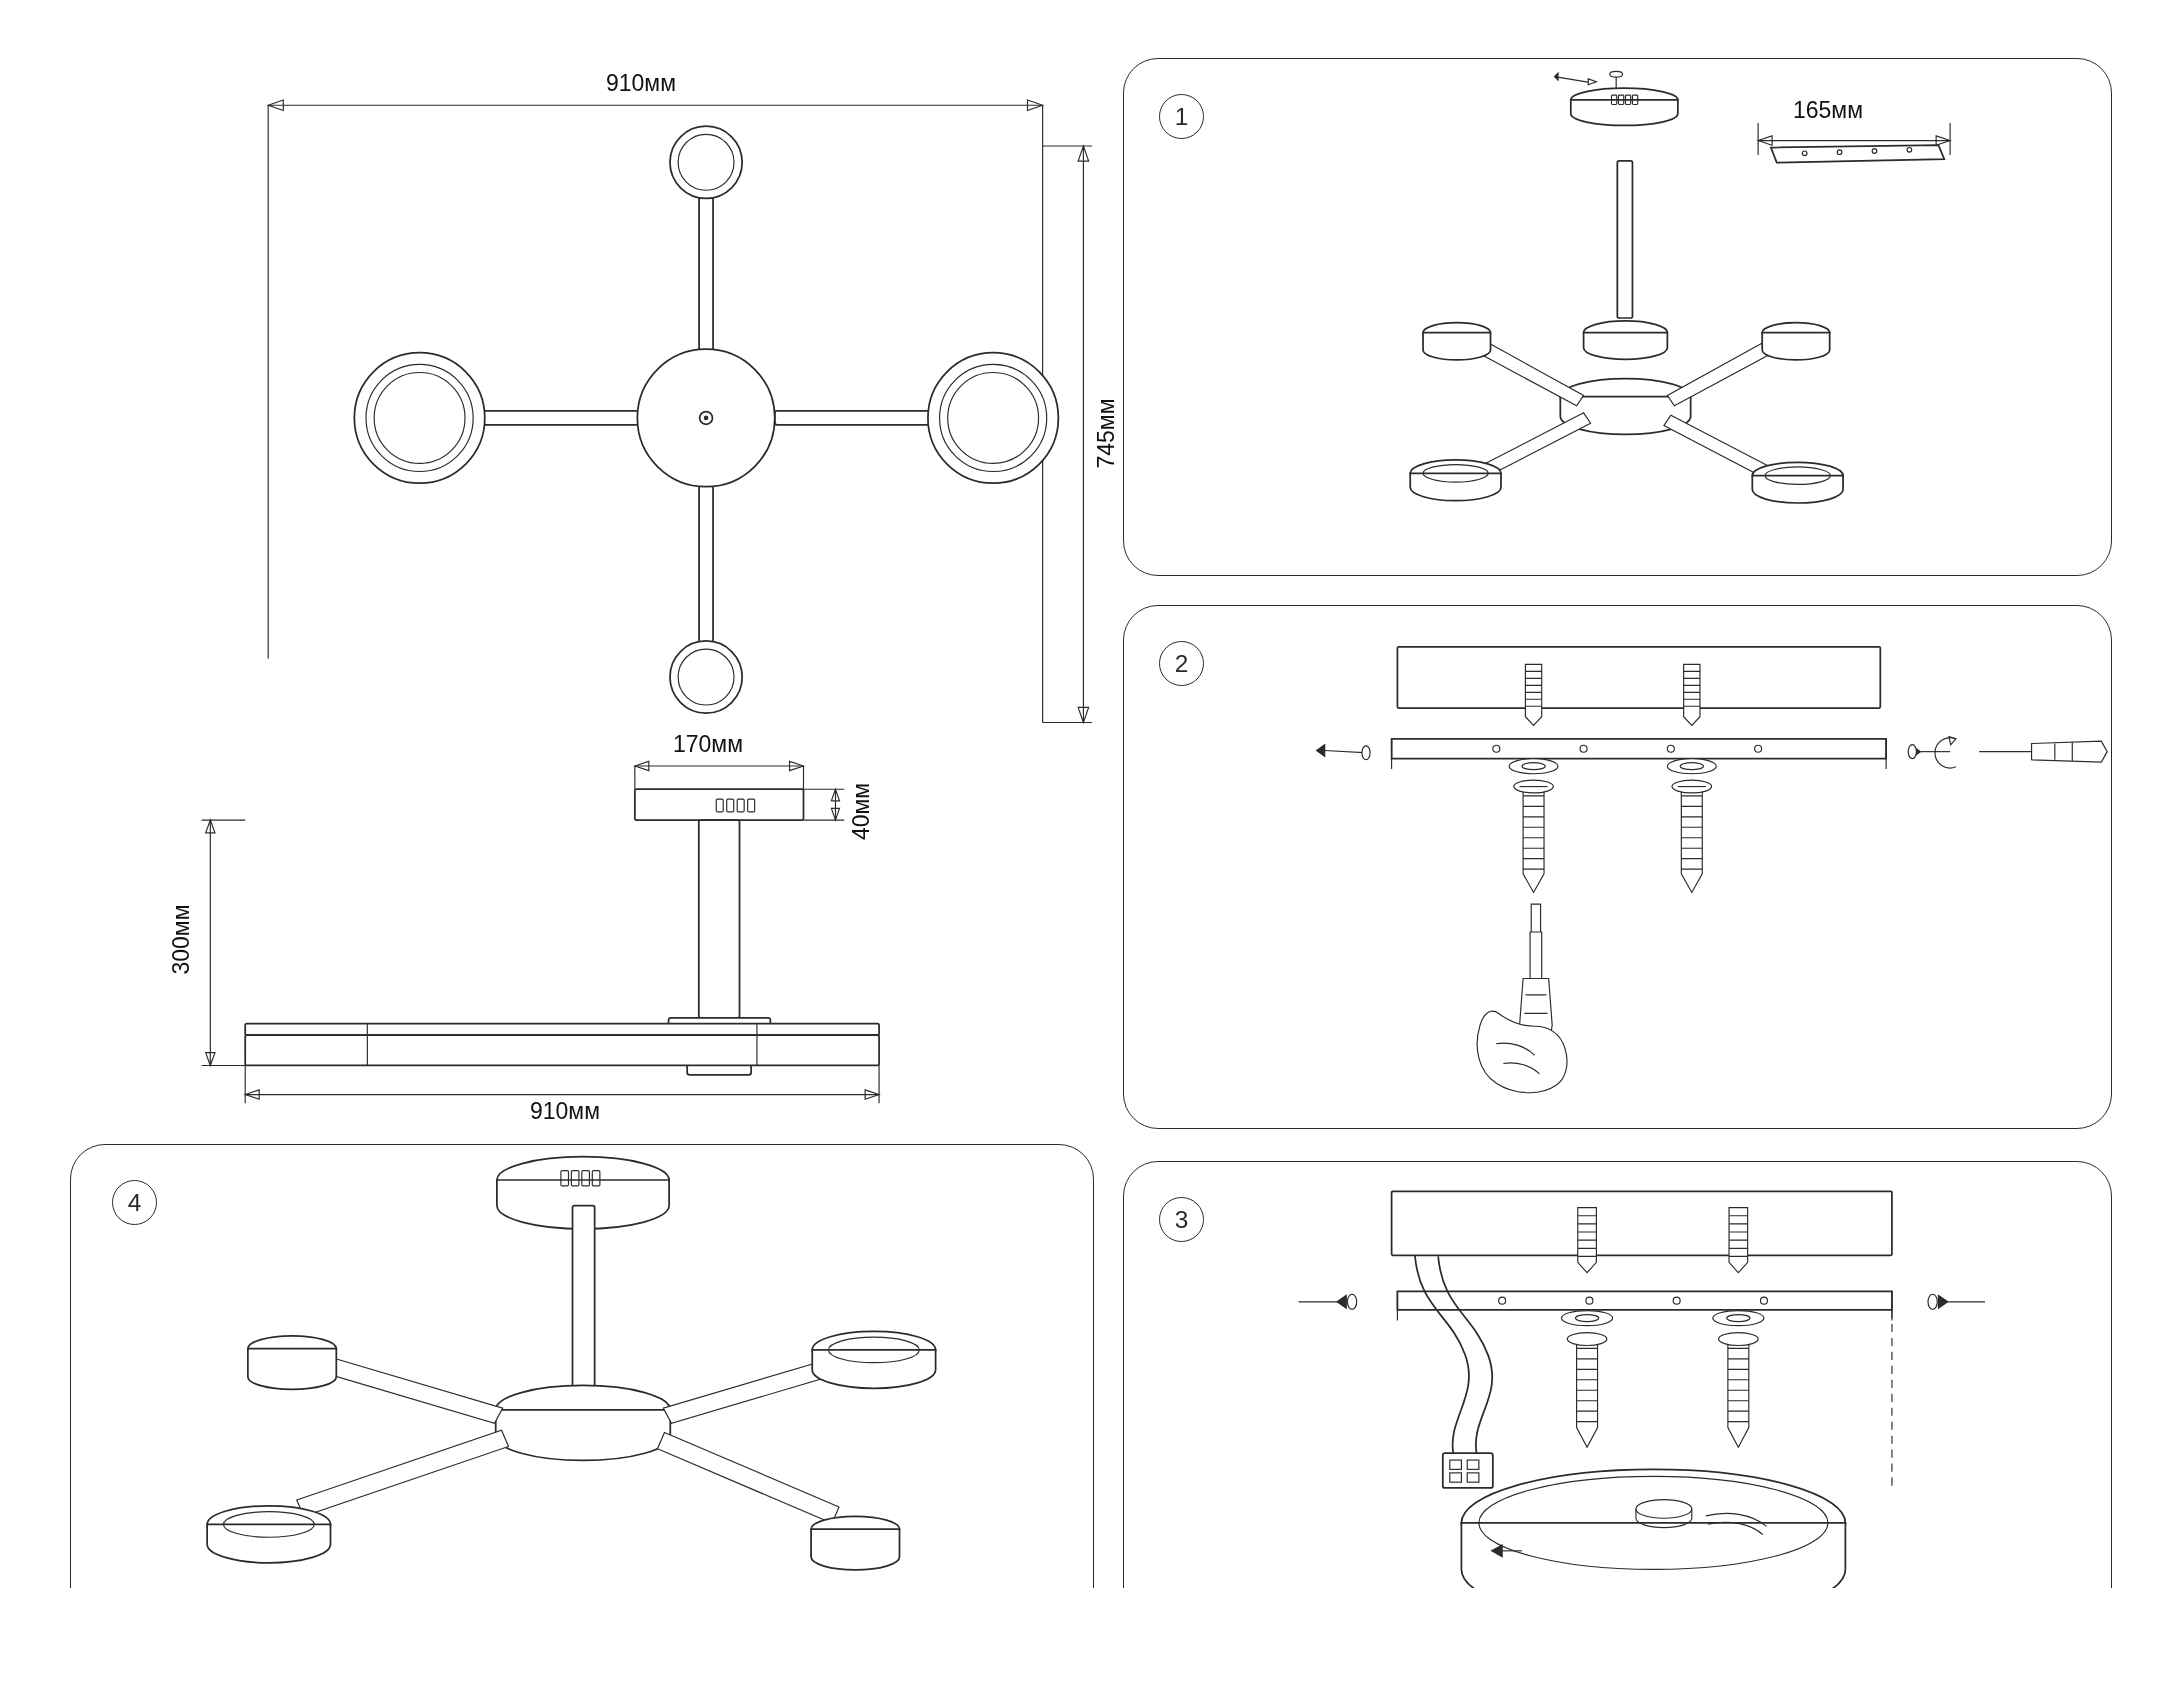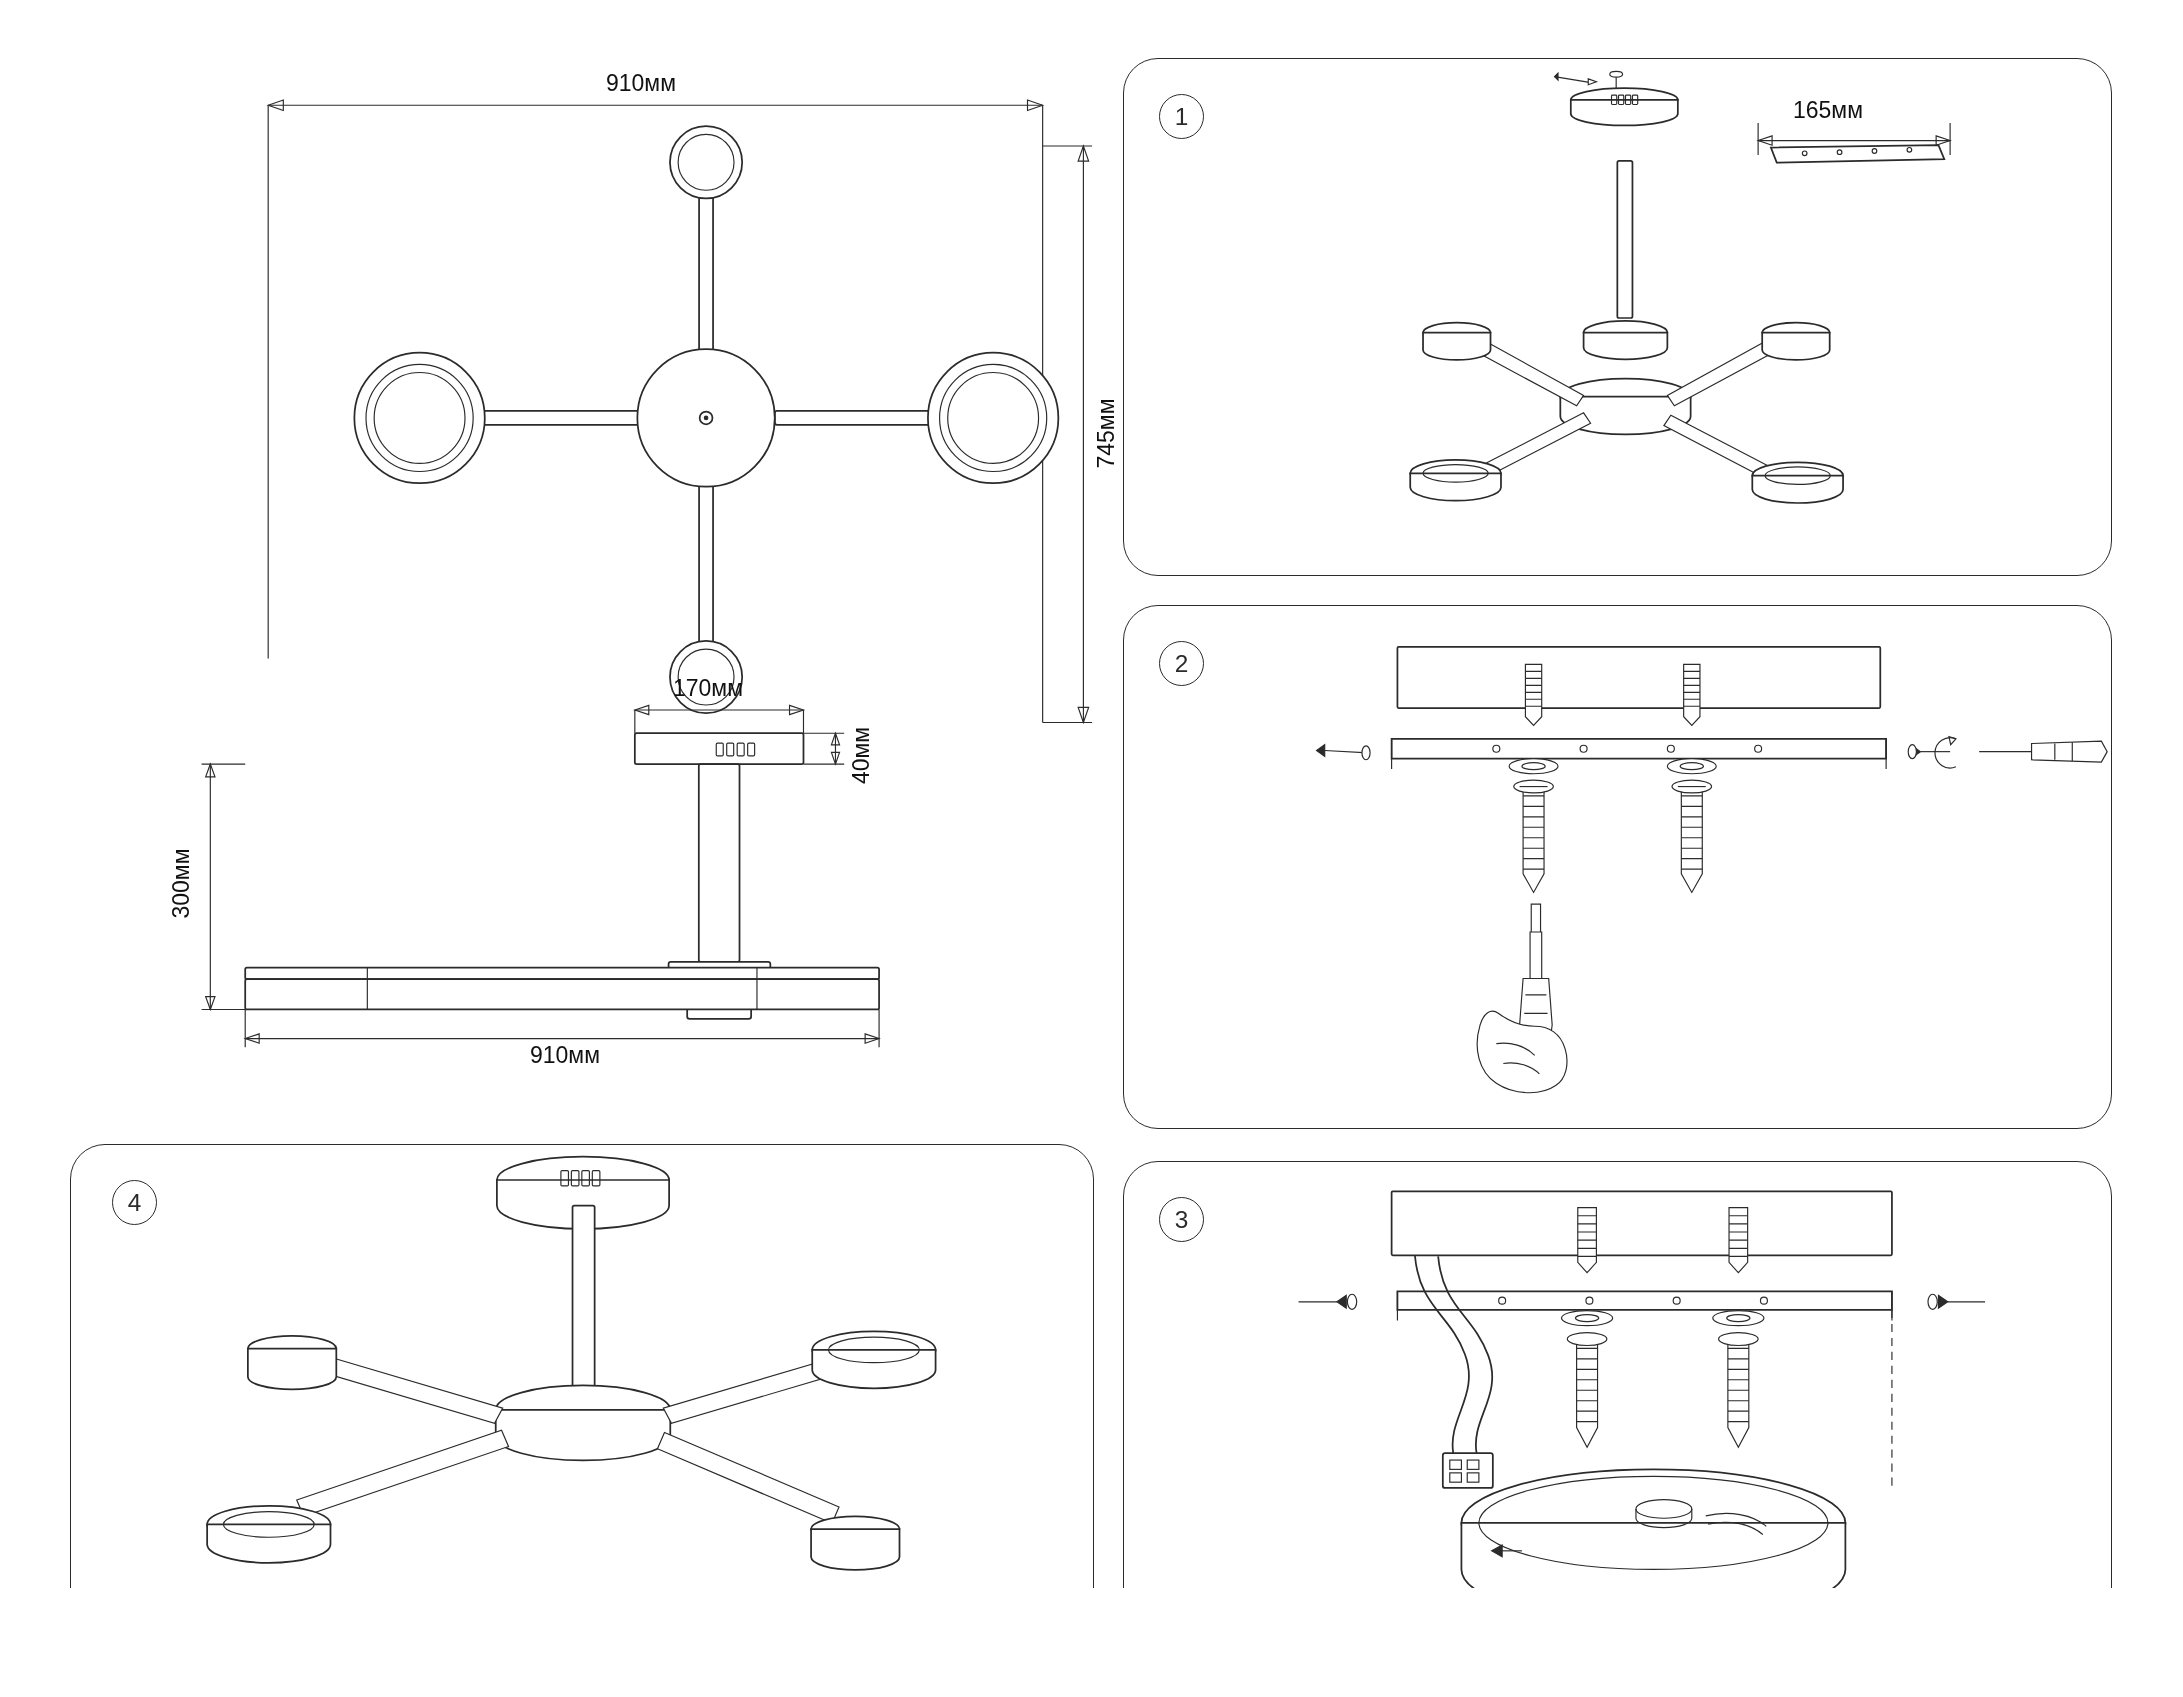--- a/index.html
+++ b/index.html
@@ -128,21 +128,21 @@
       <circle class="ln-thin" cx="912" cy="198" r="48"></circle>
 
       <circle class="fill-w" cx="912" cy="1082" r="62"></circle>
       <circle class="ln-thin" cx="912" cy="1082" r="48"></circle>
     </svg>
 
     <div class="dim-label" style="left:431px;top:23px;">910мм</div>
     <div class="dim-label vert" style="left:896px;top:373px;">745мм</div>
   </div>
 
-  <div style="position:absolute;left:175px;top:678px;width:815px;height:378px;">
+  <div style="position:absolute;left:175px;top:734px;width:815px;height:378px;">
     <svg width="815" height="378" viewBox="0 0 1400 650">
 
       <path class="ln-dim" d="M 790 55 L 1080 55"></path>
       <path class="ln-dim" d="M 790 55 l 24 -8 l 0 16 z" fill="#2b2b2b"></path>
       <path class="ln-dim" d="M 1080 55 l -24 -8 l 0 16 z" fill="#2b2b2b"></path>
       <path class="ln-dim" d="M 790 55 L 790 95"></path>
       <path class="ln-dim" d="M 1080 55 L 1080 95"></path>
 
       <rect class="fill-w" x="790" y="95" width="290" height="53" rx="3"></rect>
 

